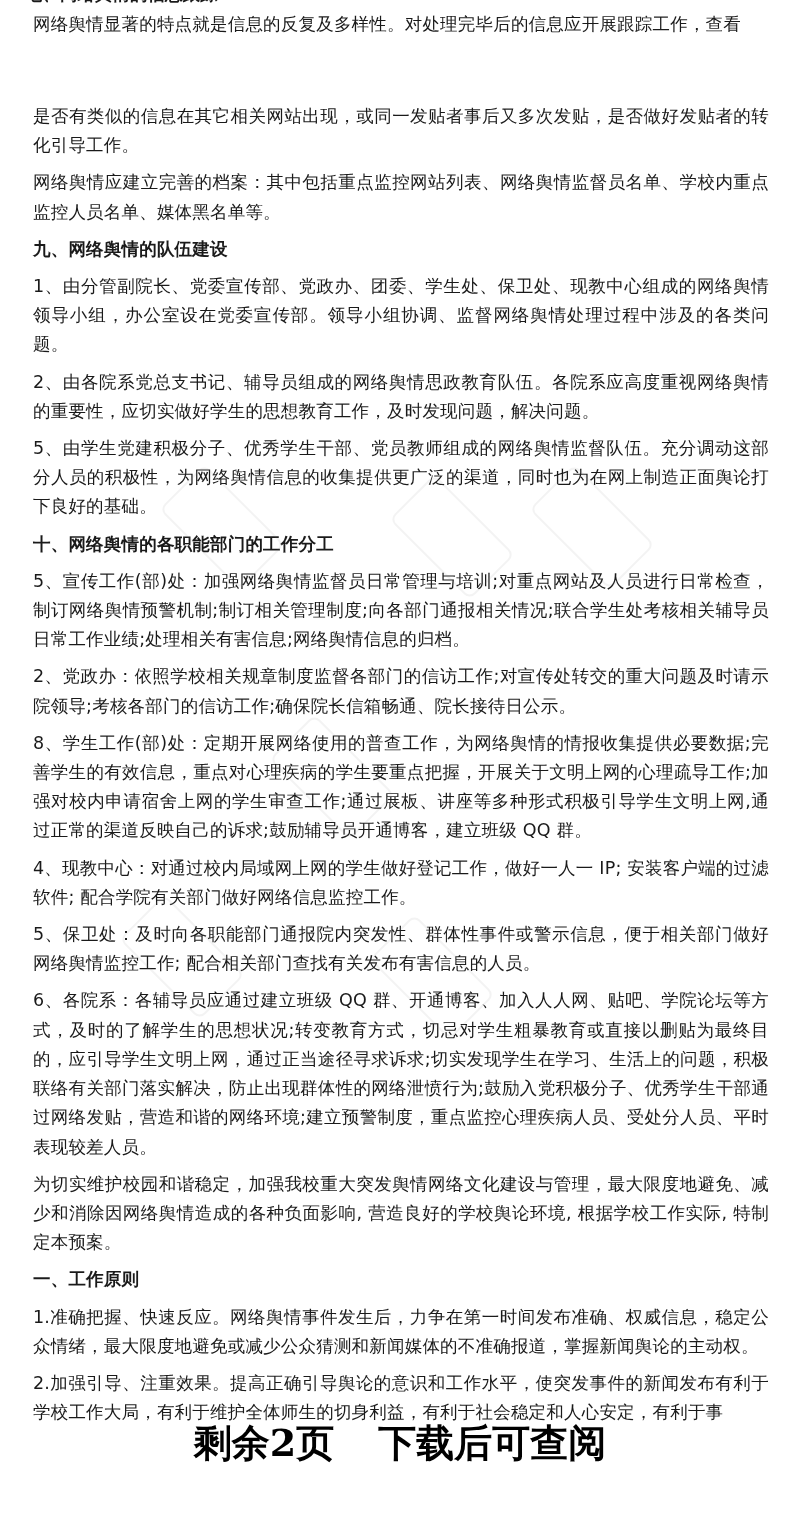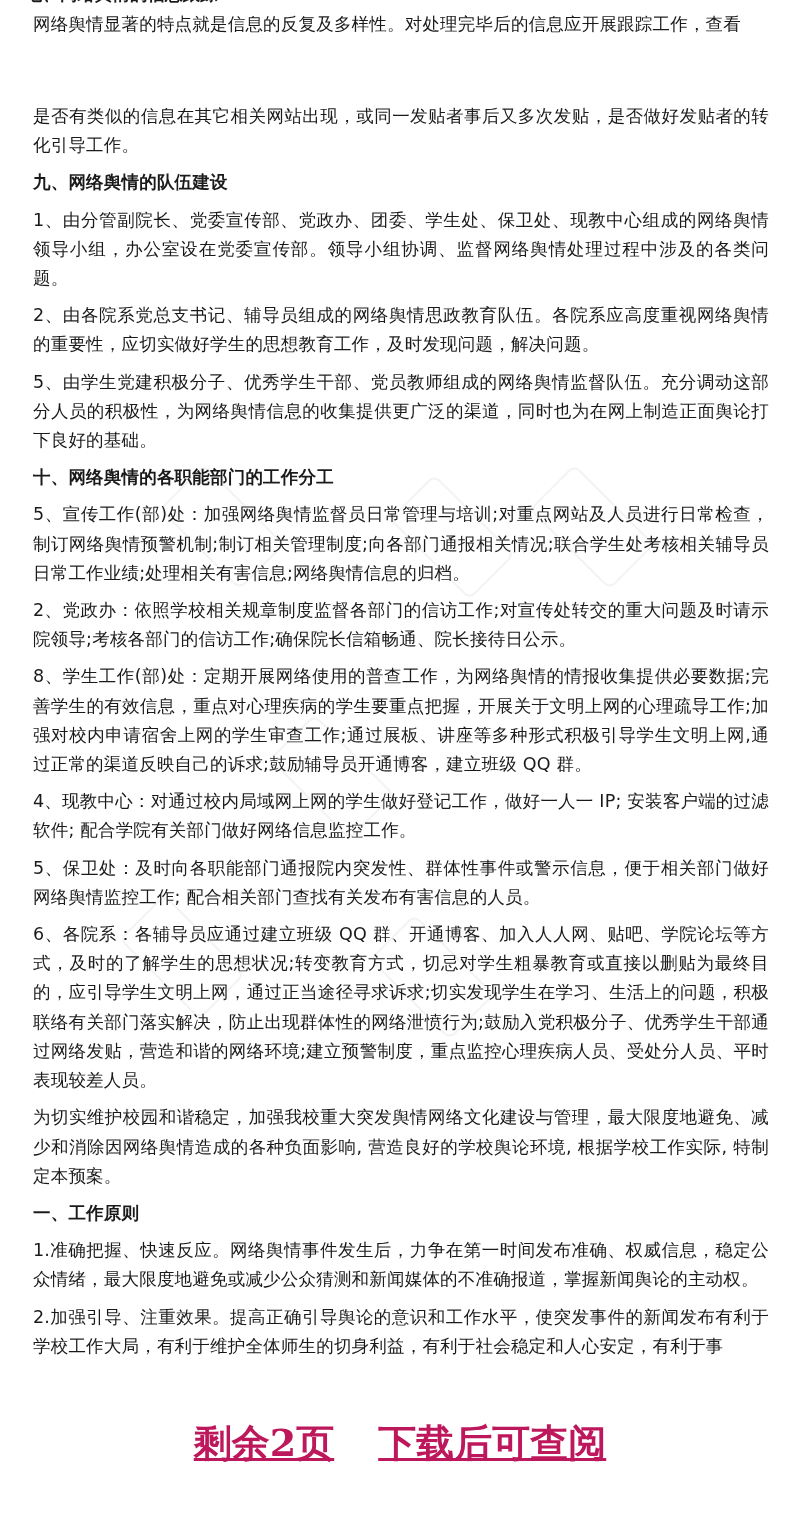--- a/index.html
+++ b/index.html
@@ -63,42 +63,42 @@
       height: 110px;
     }
     .footer-cta {
       position: absolute;
       left: 0;
       width: 800px;
       top: 1418px;
       text-align: center;
       font-size: 38px;
       font-weight: bold;
-      color: #be185d;
+      color: #000000;
       letter-spacing: 0px;
       font-family: "DejaVu Serif", "Liberation Serif", serif;
-      text-decoration: underline;
     }
     .footer-cta span + span {
       margin-left: 44px;
     }
   </style>
 </head>
 <body>
 
 <div class="page">
 
   <div class="clipped-heading">七、网络舆情的信息跟踪</div>
 
   <div class="text-block block-top">
     <p>网络舆情显著的特点就是信息的反复及多样性。对处理完毕后的信息应开展跟踪工作，查看</p>
   </div>
 
   <div class="text-block block-main" id="main-block">
     <p>是否有类似的信息在其它相关网站出现，或同一发贴者事后又多次发贴，是否做好发贴者的转化引导工作。</p>
+    <p>网络舆情应建立完善的档案：其中包括重点监控网站列表、网络舆情监督员名单、学校内重点监控人员名单、媒体黑名单等。</p>
     <p class="heading">九、网络舆情的队伍建设</p>
     <p>1、由分管副院长、党委宣传部、党政办、团委、学生处、保卫处、现教中心组成的网络舆情领导小组，办公室设在党委宣传部。领导小组协调、监督网络舆情处理过程中涉及的各类问题。</p>
     <p>2、由各院系党总支书记、辅导员组成的网络舆情思政教育队伍。各院系应高度重视网络舆情的重要性，应切实做好学生的思想教育工作，及时发现问题，解决问题。</p>
     <p>5、由学生党建积极分子、优秀学生干部、党员教师组成的网络舆情监督队伍。充分调动这部分人员的积极性，为网络舆情信息的收集提供更广泛的渠道，同时也为在网上制造正面舆论打下良好的基础。</p>
     <p class="heading">十、网络舆情的各职能部门的工作分工</p>
     <p>5、宣传工作(部)处：加强网络舆情监督员日常管理与培训;对重点网站及人员进行日常检查，制订网络舆情预警机制;制订相关管理制度;向各部门通报相关情况;联合学生处考核相关辅导员日常工作业绩;处理相关有害信息;网络舆情信息的归档。</p>
     <p>2、党政办：依照学校相关规章制度监督各部门的信访工作;对宣传处转交的重大问题及时请示院领导;考核各部门的信访工作;确保院长信箱畅通、院长接待日公示。</p>
     <p>8、学生工作(部)处：定期开展网络使用的普查工作，为网络舆情的情报收集提供必要数据;完善学生的有效信息，重点对心理疾病的学生要重点把握，开展关于文明上网的心理疏导工作;加强对校内申请宿舍上网的学生审查工作;通过展板、讲座等多种形式积极引导学生文明上网,通过正常的渠道反映自己的诉求;鼓励辅导员开通博客，建立班级 QQ 群。</p>
     <p>4、现教中心：对通过校内局域网上网的学生做好登记工作，做好一人一 IP; 安装客户端的过滤软件; 配合学院有关部门做好网络信息监控工作。</p>
     <p>5、保卫处：及时向各职能部门通报院内突发性、群体性事件或警示信息，便于相关部门做好网络舆情监控工作; 配合相关部门查找有关发布有害信息的人员。</p>

